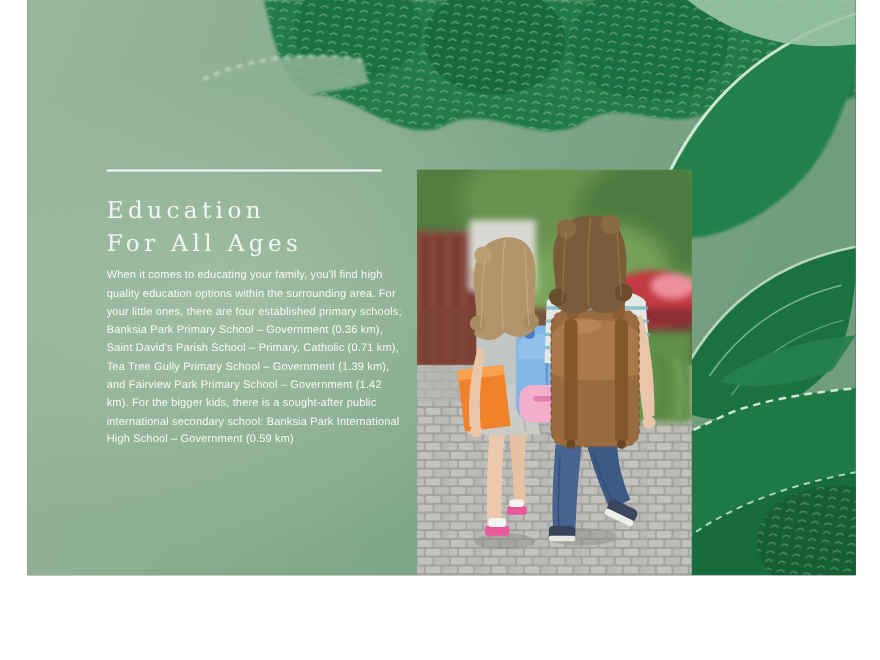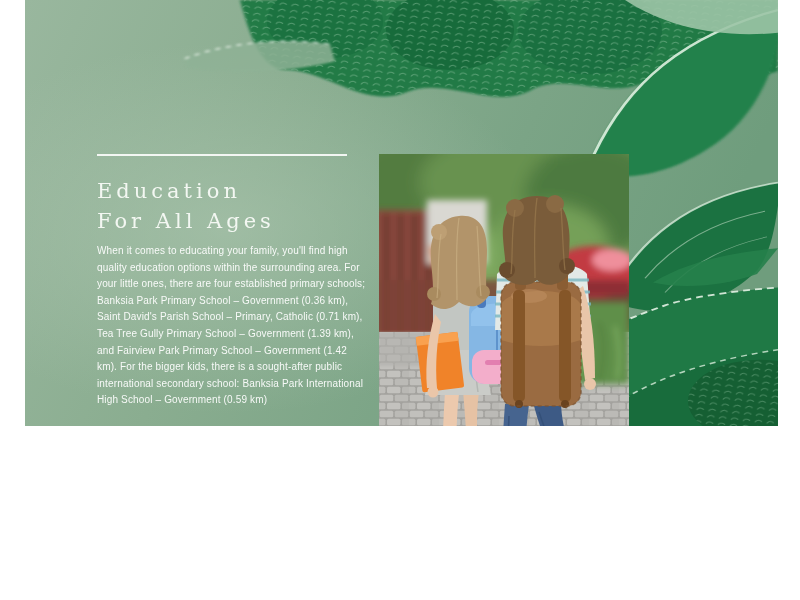--- a/index.html
+++ b/index.html
@@ -1,18 +1,18 @@
 <!DOCTYPE html>
 <html><head>
 <meta charset="utf-8">
 <style>
   html,body{margin:0;padding:0;background:#ffffff;}
   .canvas{position:relative;width:800px;height:600px;background:#ffffff;overflow:hidden;
           font-family:"Liberation Sans",sans-serif;}
-  .panel{position:absolute;left:25px;top:0;width:753px;height:426px;overflow:hidden;background:#404040;}
+  .panel{position:absolute;left:25px;top:0;width:753px;height:523px;overflow:hidden;background:#404040;}
   .bg-svg{position:absolute;left:0;top:0;width:100%;height:100%;display:block;}
   .rule{position:absolute;left:72px;top:154px;width:250px;height:1.5px;background:rgba(255,255,255,.88);}
   .title{position:absolute;left:72px;top:176px;margin:0;font-family:"DejaVu Serif","Liberation Serif",serif;
          font-weight:400;font-size:21px;line-height:30px;letter-spacing:4px;color:#f3f7f2;
          white-space:pre-line;}
   .body-text{position:absolute;left:72px;width:292px;margin:0;font-size:10px;line-height:16.6px;
          letter-spacing:.15px;color:rgba(255,255,255,.93);white-space:pre-line;}
   .para1{top:243px;}
   .para2{top:399px;}
   .photo{position:absolute;left:354px;top:154px;width:250px;height:369px;overflow:hidden;

